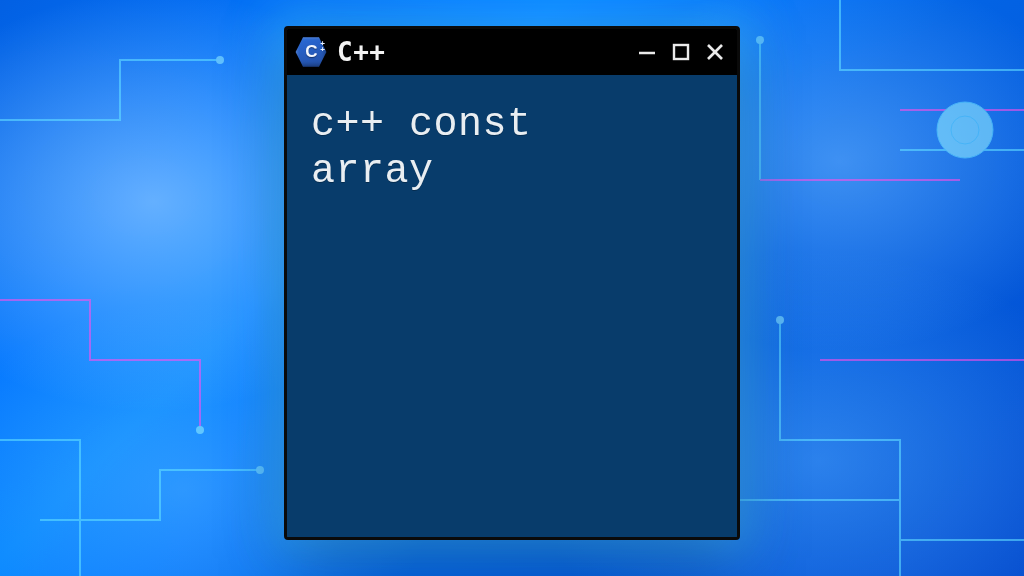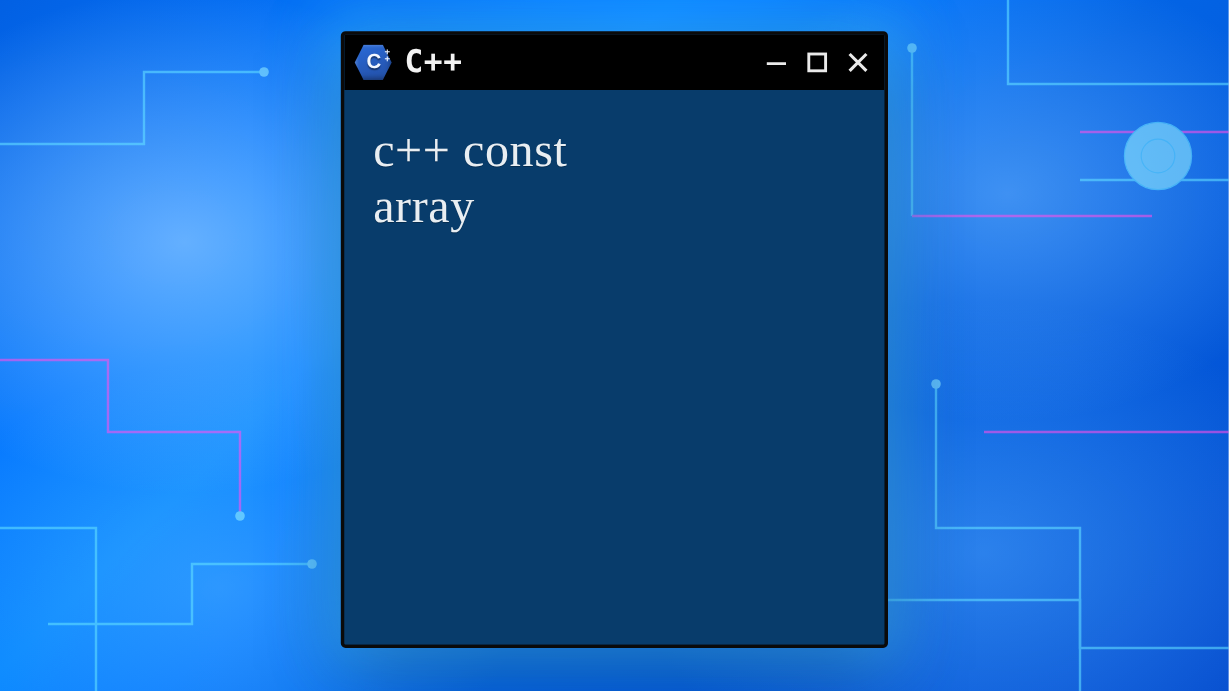--- a/index.html
+++ b/index.html
@@ -94,21 +94,21 @@
   }
   .ctrl svg { display: block; }
 
   .client {
     flex: 1 1 auto;
     background: #0c3b66;
     padding: 26px 24px;
   }
   .content-text {
     color: #e9eef2;
-    font-family: Liberation Serif, serif;
+    font-family: Liberation Mono, monospace;
     font-size: 40px;
     line-height: 1.18;
     letter-spacing: 0.5px;
     white-space: pre-line;
     text-shadow: 0 1px 0 rgba(0,0,0,0.25);
   }
 </style>
 </head>
 <body>
 

